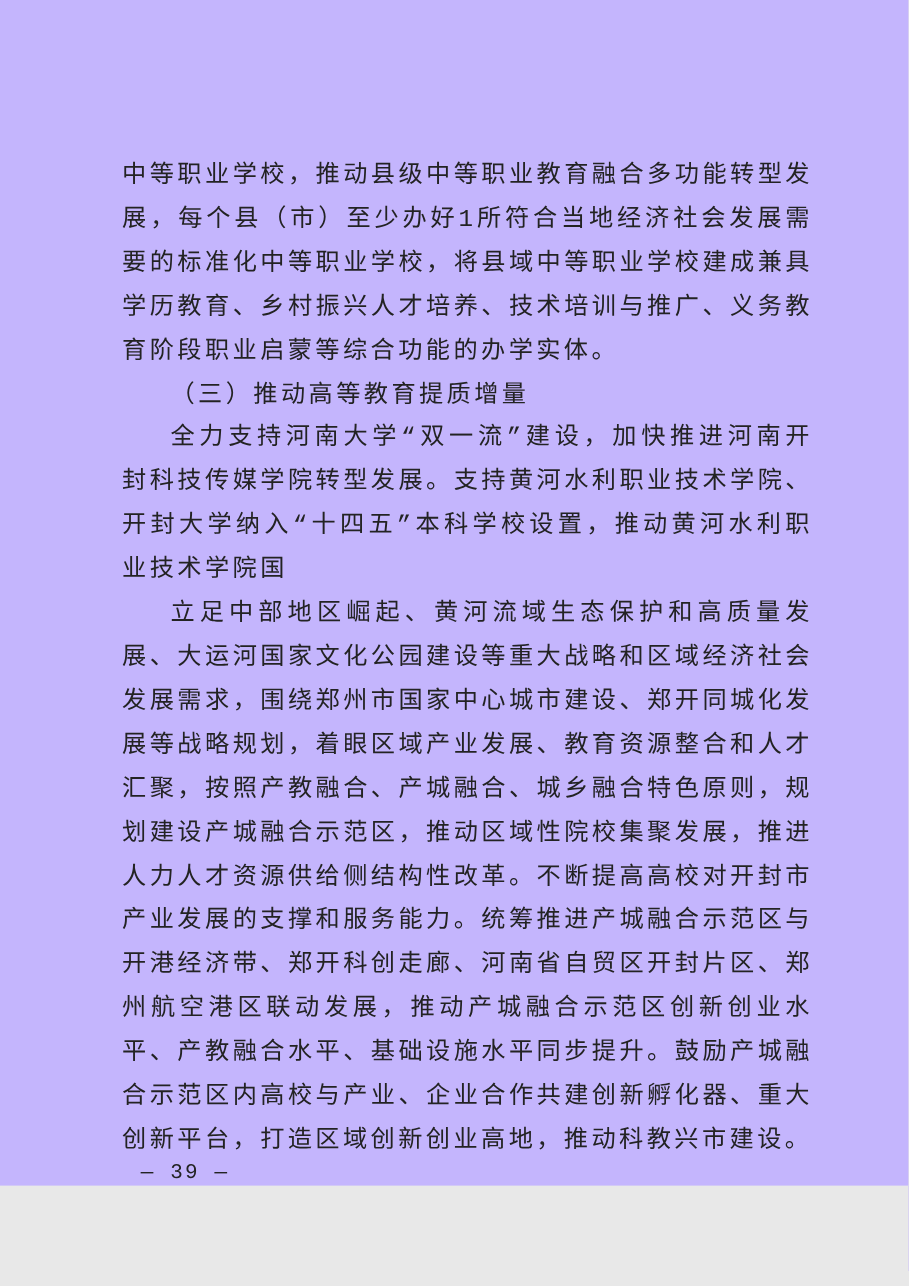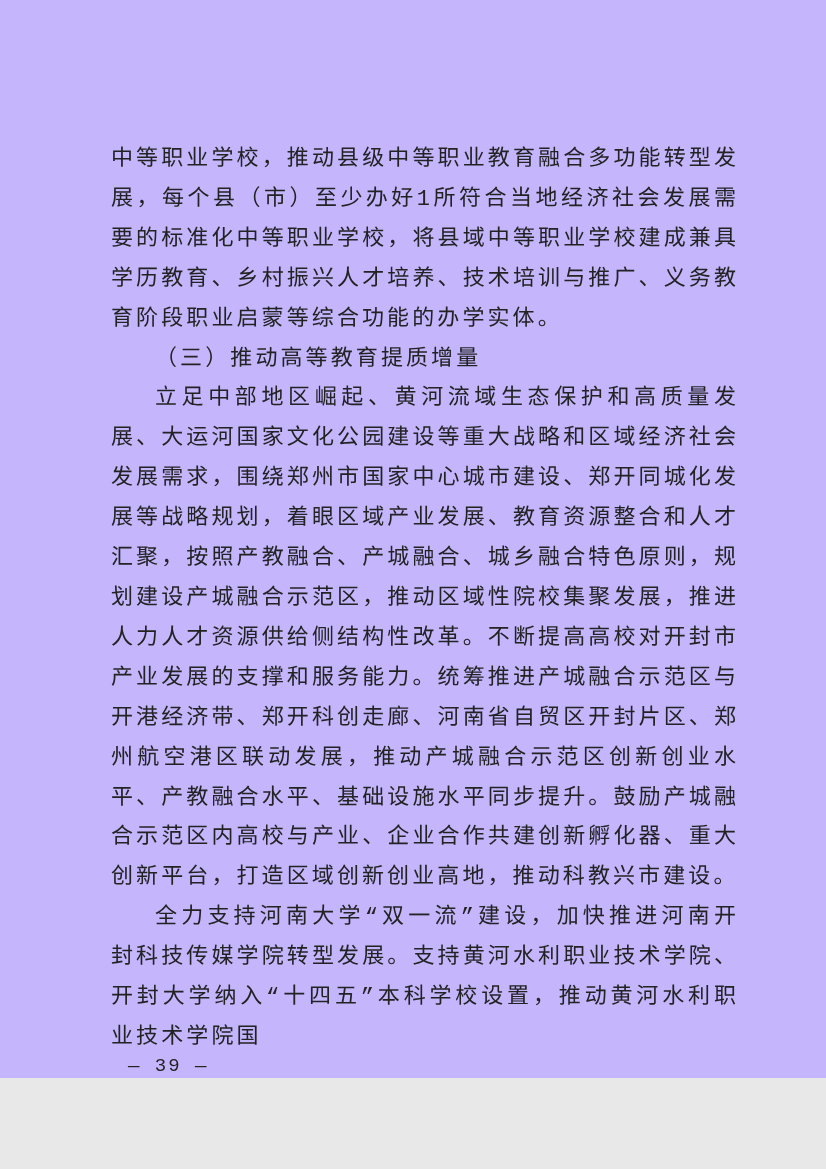--- a/index.html
+++ b/index.html
@@ -53,17 +53,17 @@
     color: #232323;
   }
 </style>
 </head>
 <body>
 
 <div class="page">
   <div class="content">
     <p class="body-para">中等职业学校，推动县级中等职业教育融合多功能转型发展，每个县（市）至少办好1所符合当地经济社会发展需要的标准化中等职业学校，将县域中等职业学校建成兼具学历教育、乡村振兴人才培养、技术培训与推广、义务教育阶段职业启蒙等综合功能的办学实体。</p>
     <h3 class="section-heading">（三）推动高等教育提质增量</h3>
+    <p class="body-para indent">全力支持河南大学“双一流”建设，加快推进河南开封科技传媒学院转型发展。支持黄河水利职业技术学院、开封大学纳入“十四五”本科学校设置，推动黄河水利职业技术学院国</p>
     <p class="body-para indent">立足中部地区崛起、黄河流域生态保护和高质量发展、大运河国家文化公园建设等重大战略和区域经济社会发展需求，围绕郑州市国家中心城市建设、郑开同城化发展等战略规划，着眼区域产业发展、教育资源整合和人才汇聚，按照产教融合、产城融合、城乡融合特色原则，规划建设产城融合示范区，推动区域性院校集聚发展，推进人力人才资源供给侧结构性改革。不断提高高校对开封市产业发展的支撑和服务能力。统筹推进产城融合示范区与开港经济带、郑开科创走廊、河南省自贸区开封片区、郑州航空港区联动发展，推动产城融合示范区创新创业水平、产教融合水平、基础设施水平同步提升。鼓励产城融合示范区内高校与产业、企业合作共建创新孵化器、重大创新平台，打造区域创新创业高地，推动科教兴市建设。</p>
-    <p class="body-para indent">全力支持河南大学“双一流”建设，加快推进河南开封科技传媒学院转型发展。支持黄河水利职业技术学院、开封大学纳入“十四五”本科学校设置，推动黄河水利职业技术学院国</p>
   </div>
   <div class="footer">— 39 —</div>
 </div>
 
 </body></html>

